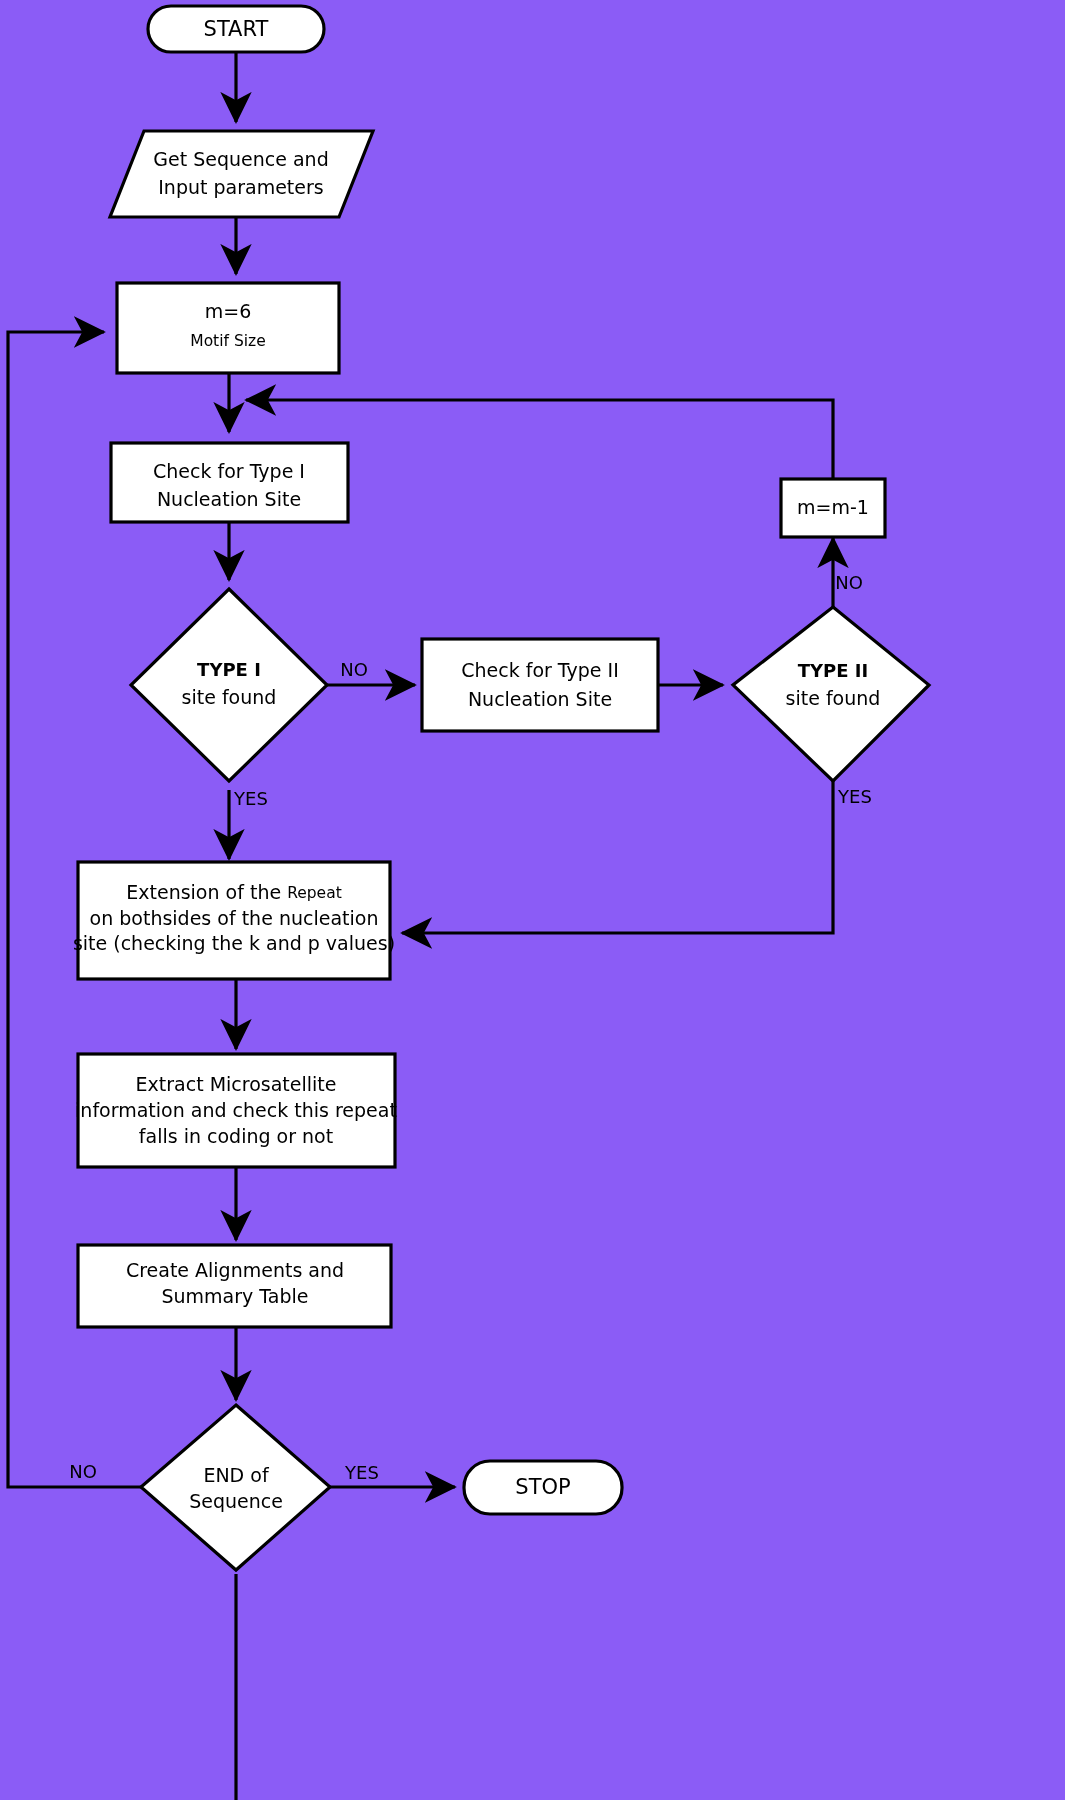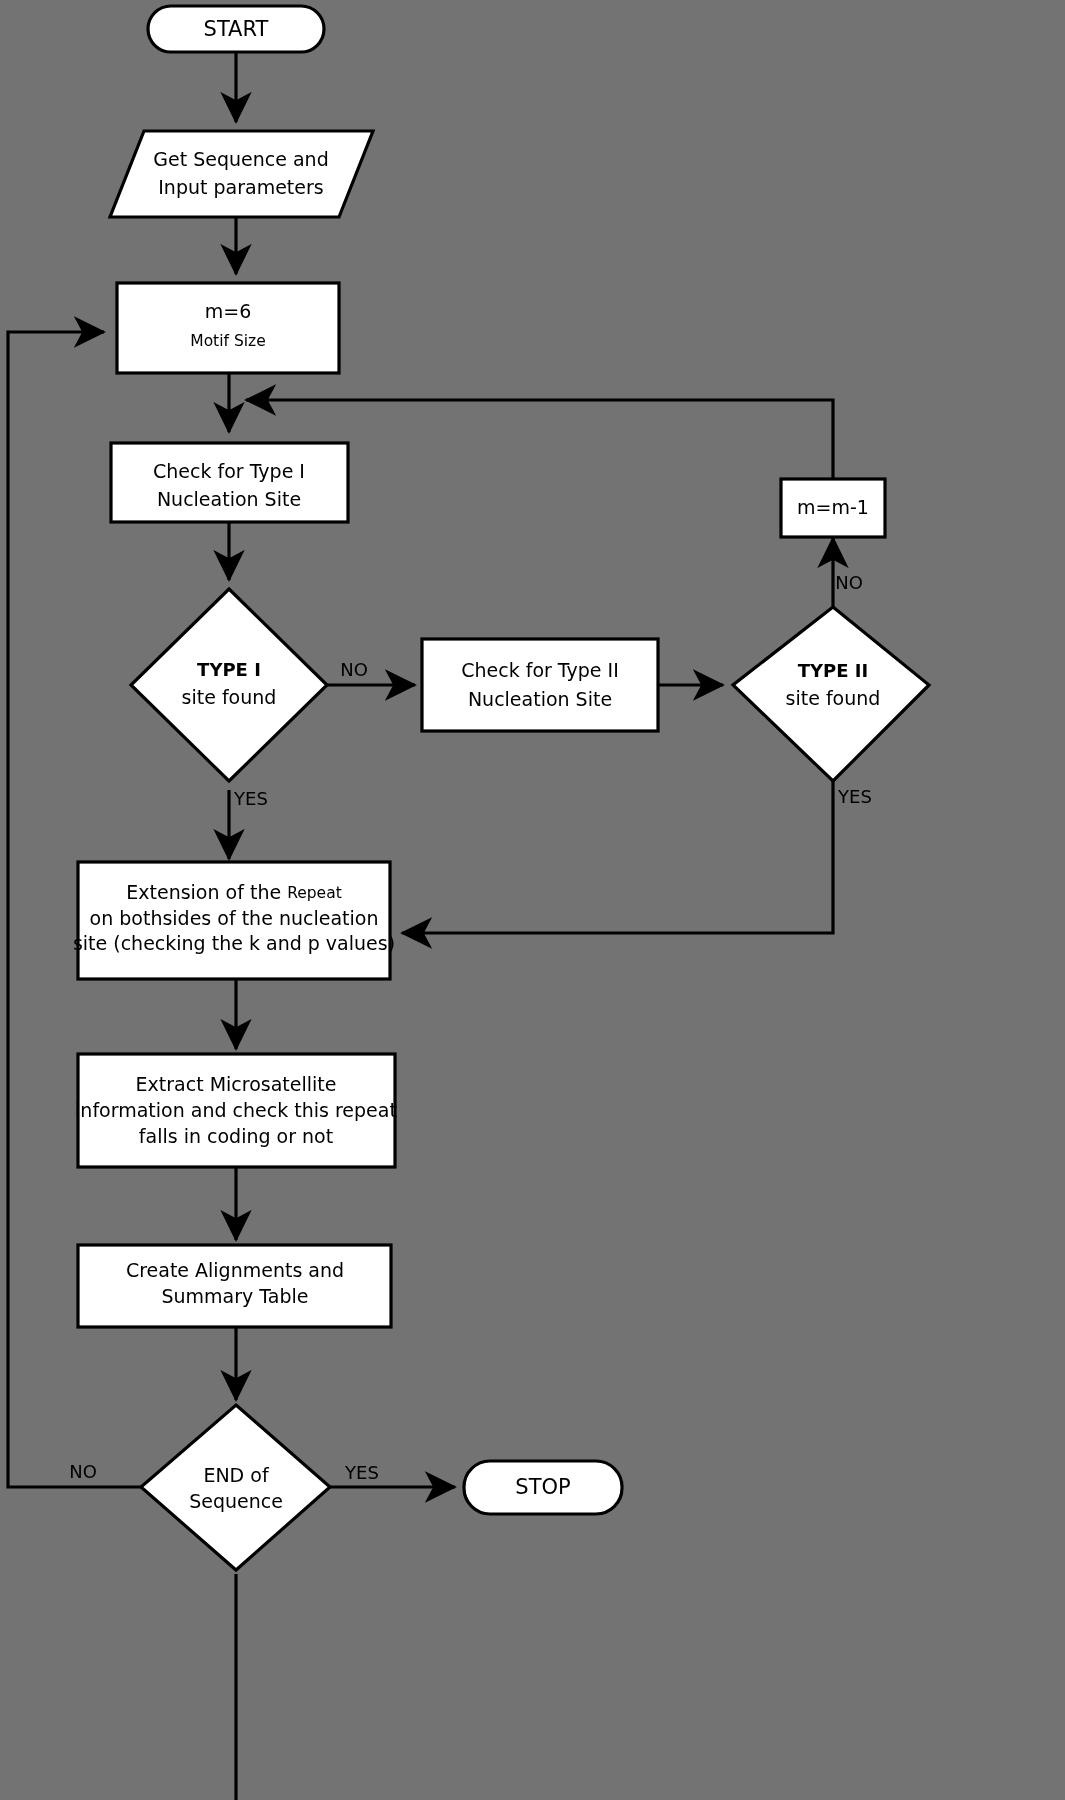--- a/index.html
+++ b/index.html
@@ -10,21 +10,21 @@
   body {
     width: 1065px;
     height: 1800px;
     font-family: "DejaVu Sans", sans-serif;
     overflow: hidden;
   }
   #flowchart-root {
     position: relative;
     width: 1065px;
     height: 1800px;
-    background: #737373;
+    background: #8b5cf6;
   }
   svg.chart-svg {
     position: absolute;
     top: 0;
     left: 0;
     width: 1065px;
     height: 1800px;
     display: block;
   }
   .shape-outline {

